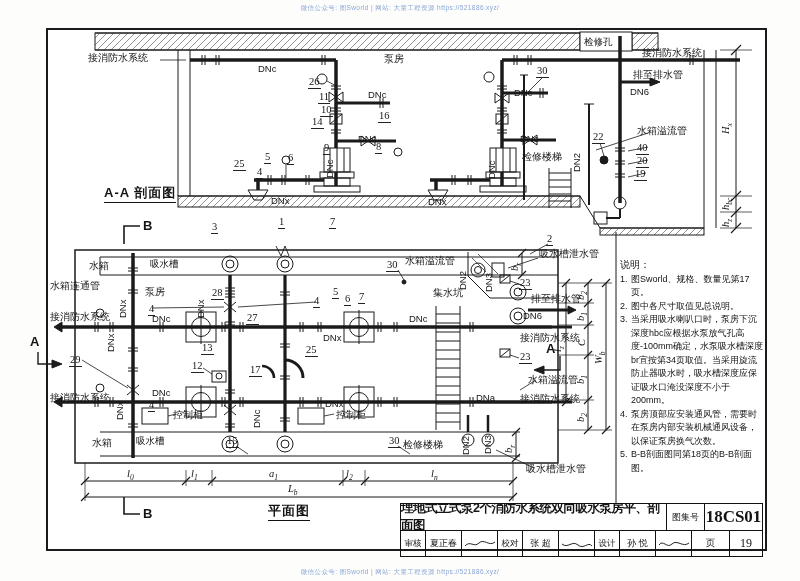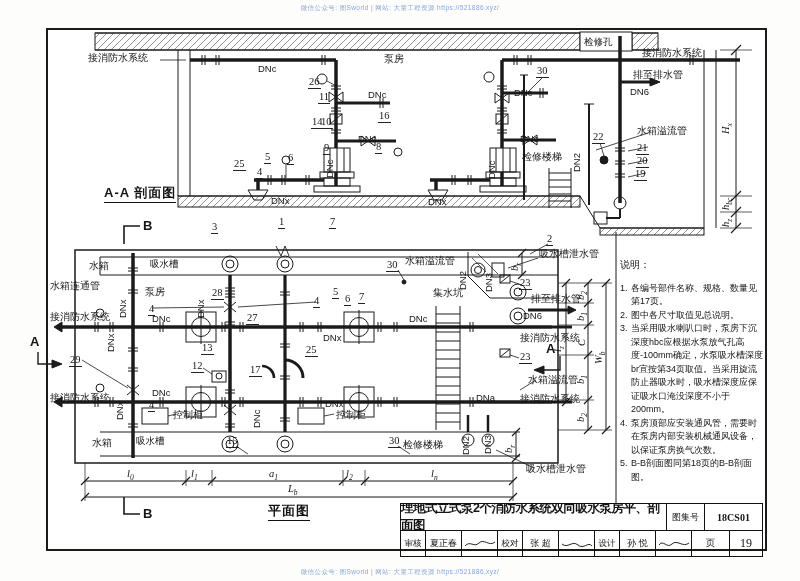--- a/index.html
+++ b/index.html
@@ -17,35 +17,35 @@
            font-family:"Liberation Serif",serif;border-bottom:1px solid #222;}
   .dim i{font-family:"Liberation Serif",serif;font-style:italic;font-size:10.5px;}
   .dim sub{font-family:"Liberation Serif",serif;font-style:italic;font-size:7.5px;}
   .vtitle{font-weight:bold;font-size:13px;border-bottom:1.5px solid #111;
           padding-bottom:2px;letter-spacing:1px;}
   .mk{font-weight:bold;font-size:13px;font-family:"Liberation Sans",sans-serif;}
   svg{position:absolute;left:0;top:0;}
   
   #notes{position:absolute;left:620px;top:258px;width:143px;font-size:9px;
          line-height:13.5px;}
-  #notes .hd{font-size:10px;margin-bottom:10px;}
+  #notes .hd{font-size:10px;margin-bottom:1px;}
   .note-item{display:flex;}
   .note-item .no{width:11px;flex:none;}
   .note-item .tx{flex:1;}
   
   #tb{position:absolute;left:400px;top:503px;width:363px;height:54px;
       border:1.5px solid #111;box-sizing:border-box;display:flex;flex-direction:column;}
   #tb .r1{display:flex;height:26px;border-bottom:1px solid #111;}
   #tb .r2{display:flex;flex:1;}
   .cell{display:flex;align-items:center;justify-content:center;
         border-right:1px solid #111;box-sizing:border-box;overflow:hidden;}
   .cell:last-child{border-right:none;}
   #tb .ttl{width:266px;font-weight:bold;font-size:12.5px;letter-spacing:-.5px;}
   #tb .al{width:38px;font-size:9px;}
-  #tb .an{flex:1;font-size:10px;font-family:"Liberation Serif",serif;font-weight:bold;}
+  #tb .an{flex:1;font-size:17px;font-family:"Liberation Serif",serif;font-weight:bold;}
   #tb .k{font-size:8.5px;width:25px;}
   #tb .nm{font-size:9px;width:36px;}
   #tb .sg{width:36px;}
   #tb .pl{width:38px;font-size:9.5px;}
   #tb .pn{flex:1;font-size:12px;font-family:"Liberation Serif",serif;}
 </style>
 </head>
 <body>
 
 <div class="wm" style="top:4px">微信公众号: 图Sworld | 网站: 大量工程资源 https://521886.xyz/</div>
@@ -392,35 +392,35 @@
 <div class="lbl" style="left:271px;top:196px">DNx</div>
 <div class="lbl" style="left:514px;top:88px">DNc</div>
 <div class="lbl" style="left:520px;top:134px">DNc</div>
 <div class="vt" style="left:487px;top:179px">DNc</div>
 <div class="lbl" style="left:428px;top:197px">DNx</div>
 <div class="lbl" style="left:630px;top:87px">DN6</div>
 <div class="vt" style="left:572px;top:172px">DN2</div>
 
 <div class="callout" style="left:308px;top:76px">26</div>
 <div class="callout" style="left:318px;top:91px">11</div>
-<div class="callout" style="left:320px;top:116px">10</div>
+<div class="callout" style="left:320px;top:104px">10</div>
 <div class="callout" style="left:311px;top:116px">14</div>
 <div class="callout" style="left:378px;top:110px">16</div>
 <div class="callout" style="left:323px;top:142px">9</div>
 <div class="callout" style="left:375px;top:141px">8</div>
 <div class="callout" style="left:233px;top:158px">25</div>
 <div class="callout" style="left:264px;top:151px">5</div>
 <div class="callout" style="left:256px;top:166px">4</div>
 <div class="callout" style="left:287px;top:152px">6</div>
 <div class="callout" style="left:278px;top:216px">1</div>
 <div class="callout" style="left:329px;top:216px">7</div>
 <div class="callout" style="left:211px;top:221px">3</div>
 <div class="callout" style="left:536px;top:65px">30</div>
 <div class="callout" style="left:592px;top:131px">22</div>
-<div class="callout" style="left:636px;top:142px">21</div>
+<div class="callout" style="left:636px;top:142px">40</div>
 <div class="callout" style="left:636px;top:155px">20</div>
 <div class="callout" style="left:634px;top:168px">19</div>
 
 <div class="vt dim" style="left:721px;top:134px">
   <i>H</i><sub>x</sub></div>
 <div class="vt dim" style="left:721px;top:210px">
   <i>h</i><sub>bc</sub></div>
 <div class="vt dim" style="left:721px;top:227px">
   <i>h</i><sub>z</sub></div>
 
@@ -500,21 +500,21 @@
 <div class="vt dim" style="left:576px;top:384px"><i>b</i><sub>1</sub></div>
 <div class="vt dim" style="left:576px;top:422px"><i>b</i><sub>2</sub></div>
 <div class="vt dim" style="left:594px;top:364px"><i>W</i><sub>b</sub></div>
 <div class="vt dim" style="left:510px;top:271px"><i>b</i><sub>r</sub></div>
 <div class="vt dim" style="left:504px;top:453px"><i>b</i><sub>r</sub></div>
 
 <div id="notes">
   <div class="hd">说明：</div>
   <div class="note-item">
     <span class="no">1.</span>
-    <span class="tx">各编号部件名称、规格、数量见第17页。</span>
+    <span class="tx">图Sworld、规格、数量见第17页。</span>
     </div>
   <div class="note-item">
     <span class="no">2.</span>
     <span class="tx">图中各尺寸取值见总说明。</span>
     </div>
   <div class="note-item">
     <span class="no">3.</span>
     <span class="tx">当采用吸水喇叭口时，泵房下沉深度hbc应根据水泵放气孔高度-100mm确定，水泵吸水槽深度br宜按第34页取值。当采用旋流防止器吸水时，吸水槽深度应保证吸水口淹没深度不小于200mm。</span>
     </div>
   <div class="note-item">

